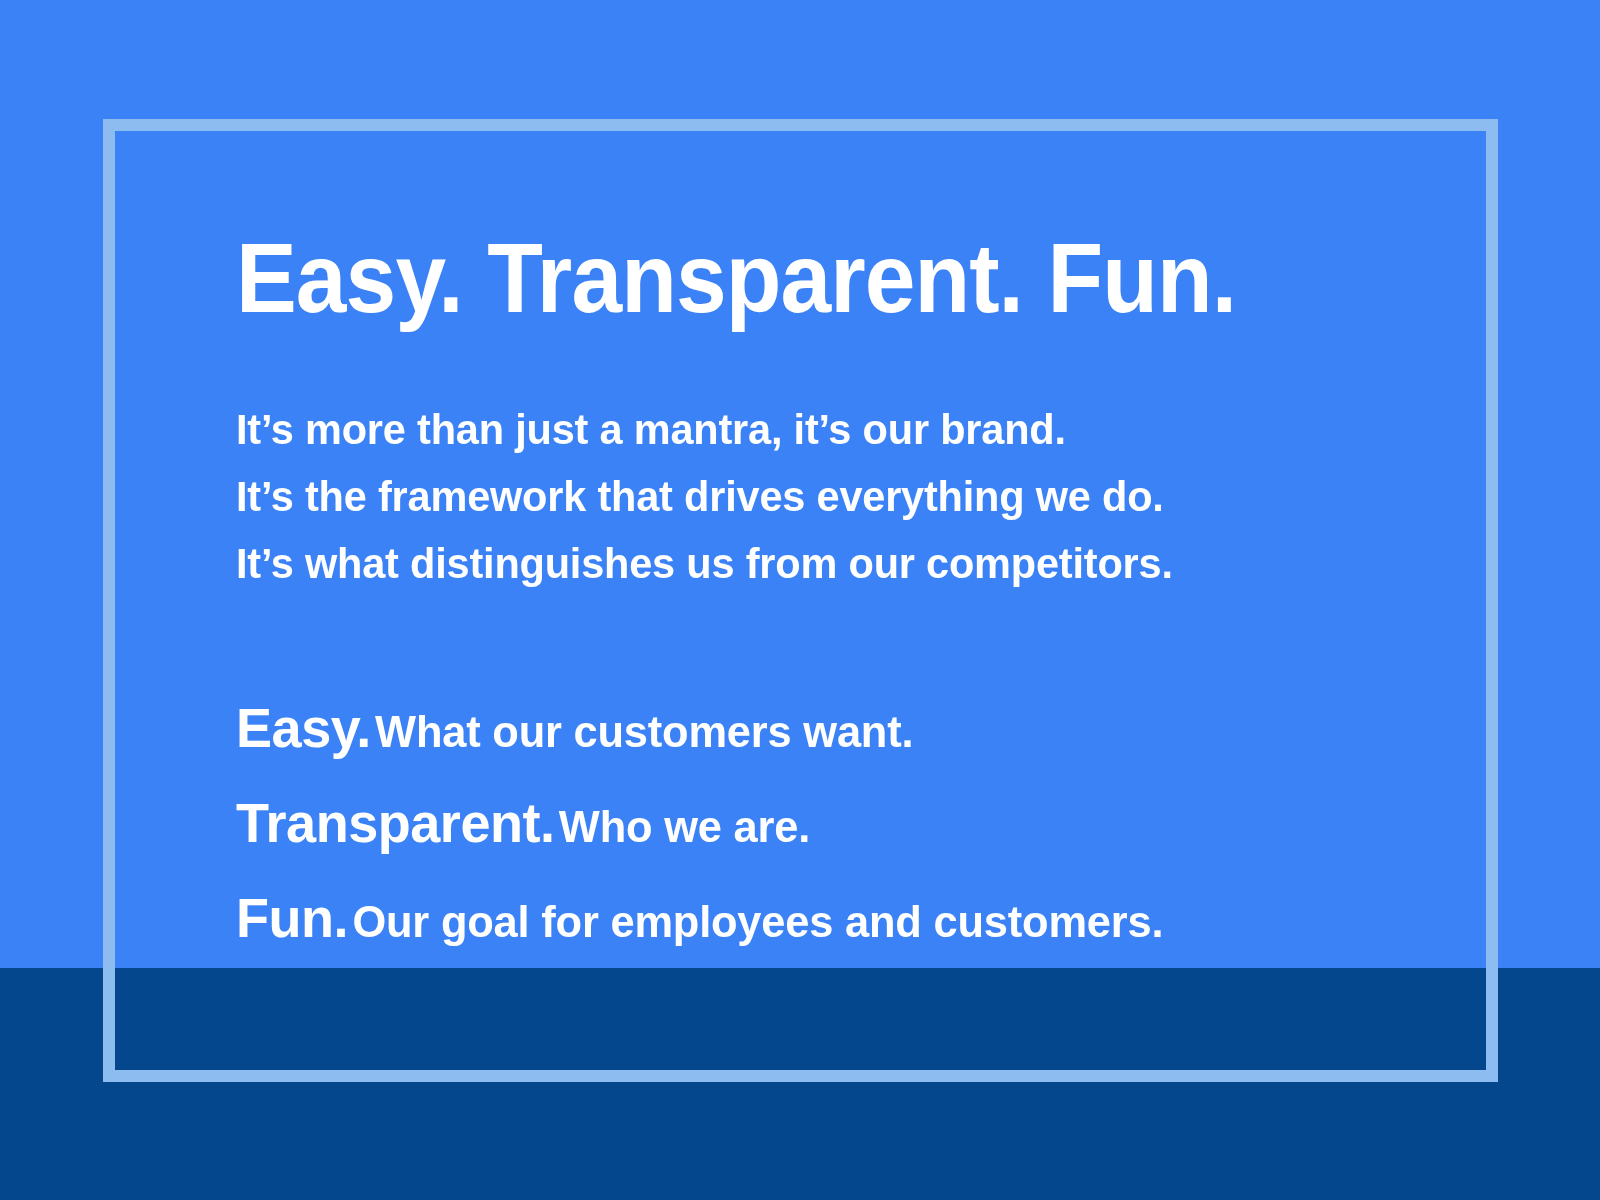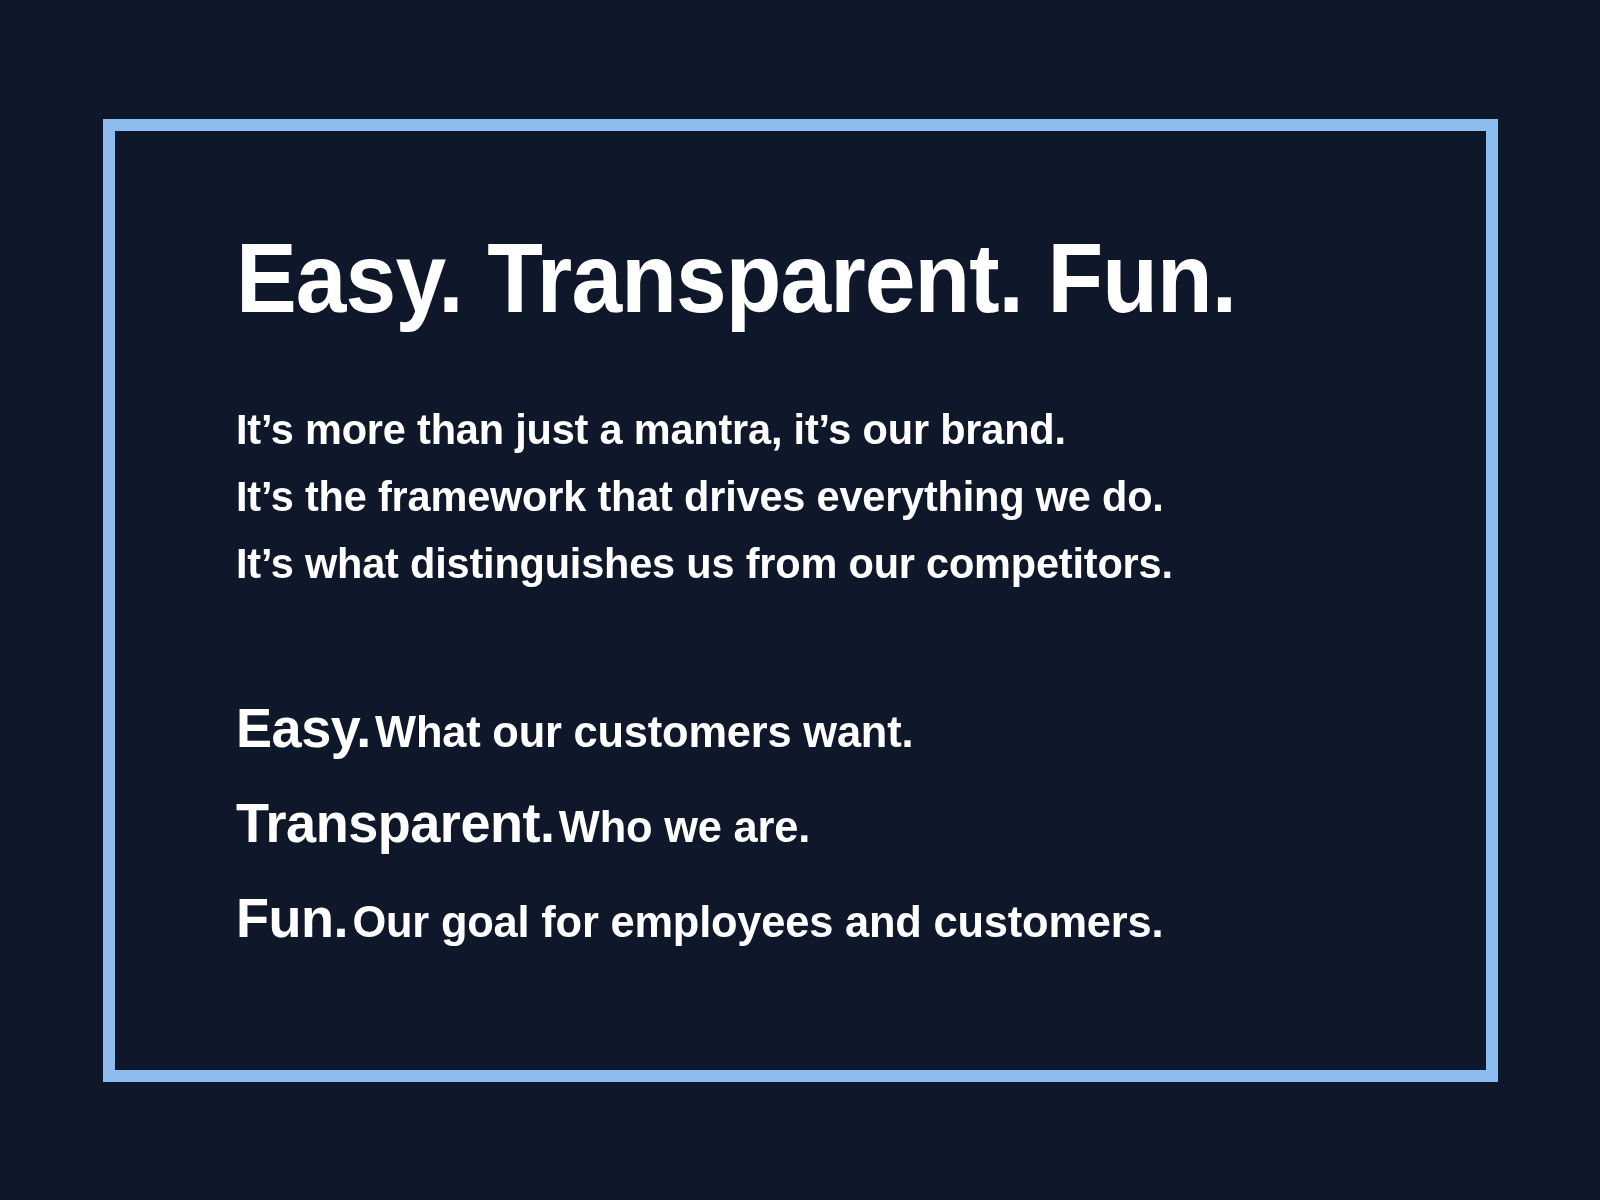--- a/index.html
+++ b/index.html
@@ -10,22 +10,22 @@
     width: 1600px;
     height: 1200px;
     background: #04478C;
     font-family: "Liberation Sans", sans-serif;
     overflow: hidden;
   }
 
   #slide {
     position: relative;
     width: 1600px;
-    height: 1200px;
-    background: #0f172a;
+    height: 968px;
+    background: #3b82f6;
   }
 
   
   #frame {
     position: absolute;
     left: 103px;
     top: 119px;
     width: 1395px;
     height: 963px;
     border: 12px solid #8CBCF0;

